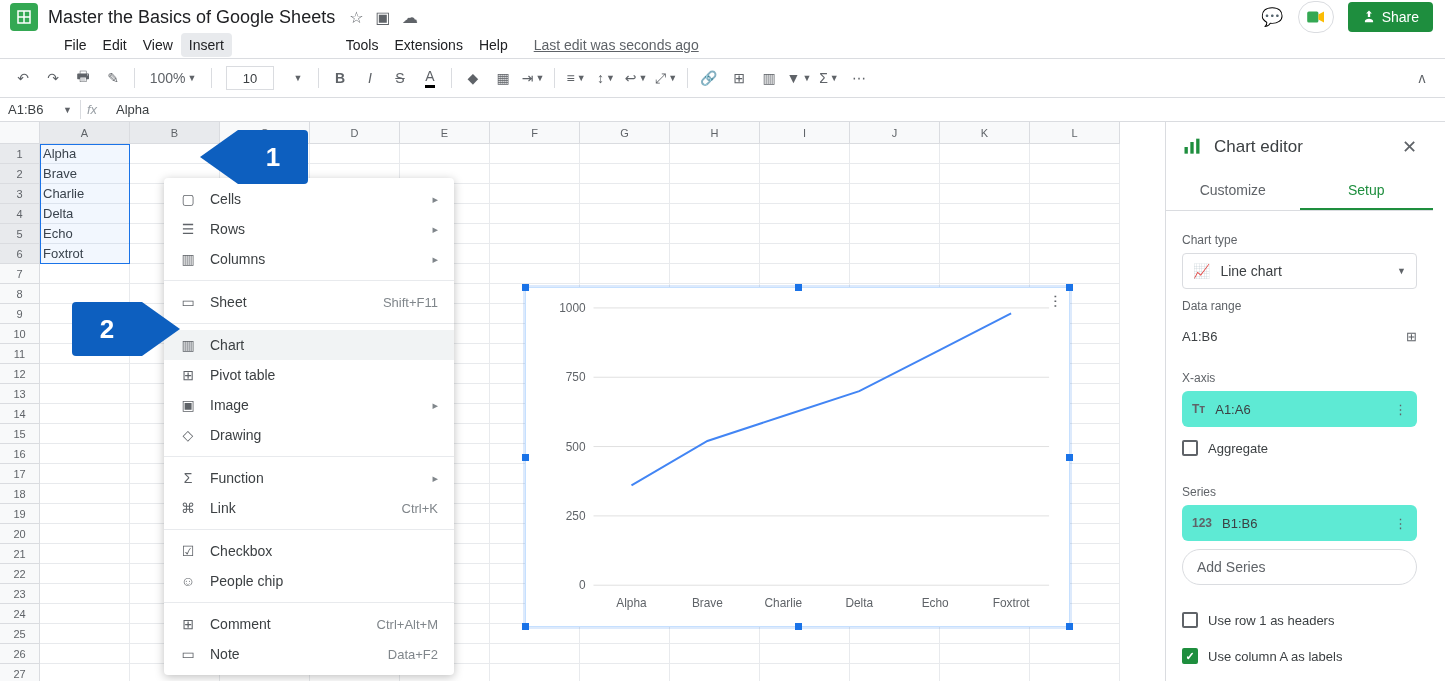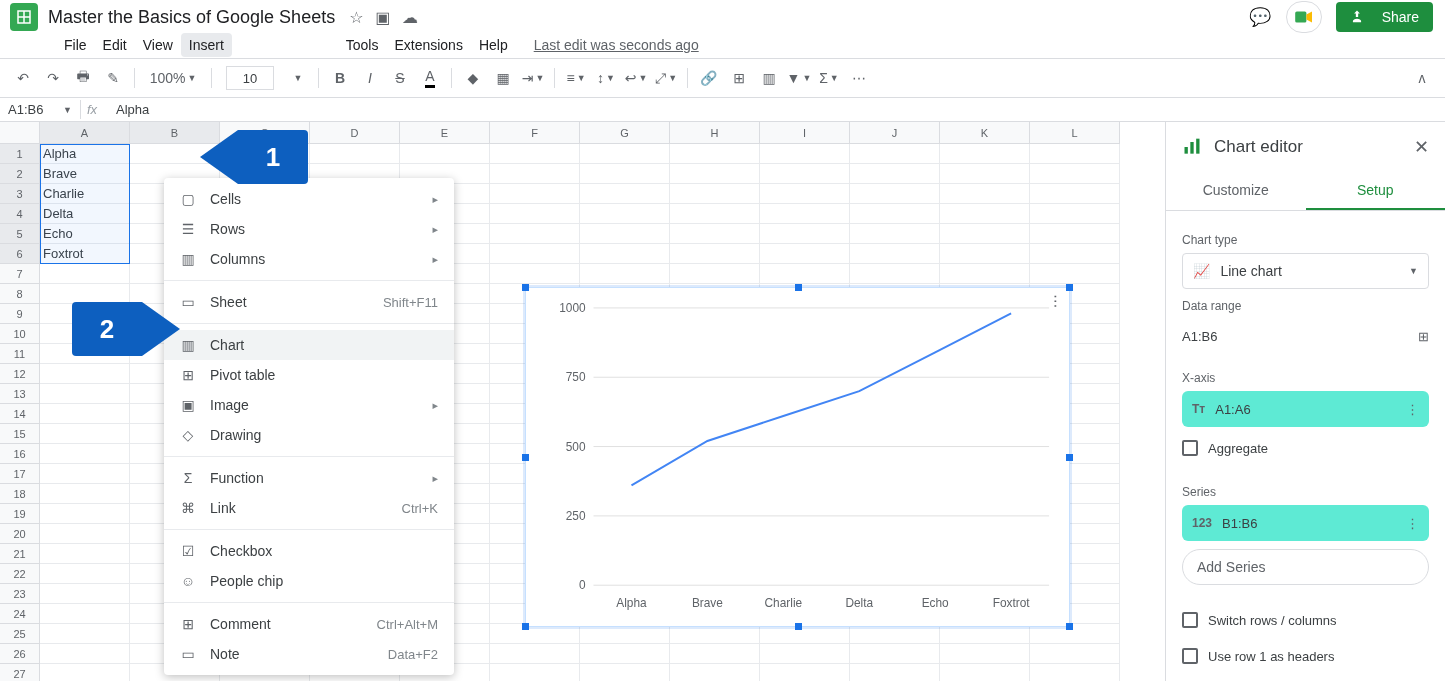--- a/index.html
+++ b/index.html
@@ -4,21 +4,21 @@
 <style>
   * { box-sizing: border-box; margin: 0; padding: 0; }
   body { font-family: Arial, 'Helvetica Neue', sans-serif; font-size: 13px; color: #3c4043; overflow: hidden; width: 1445px; height: 681px; background: #fff; }
   
   
   .titlebar { display: flex; align-items: center; height: 30px; padding: 4px 12px 0 10px; }
   .doc-icon { width: 28px; height: 28px; background: #34a853; border-radius: 4px; display:flex; align-items:center; justify-content:center; margin-right: 10px; color:#fff; }
   .doc-title { font-size: 18px; color: #202124; margin-right: 10px; }
   .title-icons span { margin: 0 4px; color:#5f6368; font-size:16px; }
   .title-right { margin-left: auto; display: flex; align-items: center; gap: 14px; }
-  .share-btn { background: #1e8e3e; color: #fff; border-radius: 4px; padding: 7px 14px; font-size: 14px; font-weight: 500; display:flex; align-items:center; gap:18px; }
+  .share-btn { background: #1e8e3e; color: #fff; border-radius: 4px; padding: 7px 14px; font-size: 14px; font-weight: 500; display:flex; align-items:center; gap:6px; }
   .meet-btn { width:36px; height:32px; border:1px solid #dadce0; border-radius:18px; display:flex; align-items:center; justify-content:center; }
   .comment-icn { color:#5f6368; font-size:18px;}
   
   
   .menubar { display: flex; align-items: center; padding: 4px 0 2px 56px; height: 28px; }
   .menubar .mi { padding: 4px 8px; font-size: 14px; color:#202124; border-radius:4px; cursor:pointer; }
   .menubar .mi.active { background:#e8eaed; }
   .last-edit { color:#5f6368; text-decoration: underline; margin-left: 18px; font-size:14px; }
   
   
@@ -69,21 +69,21 @@
   .callout1 .callout-body { border-radius: 0 4px 4px 0;}
   .callout2 { left:72px; top:180px; }
   
   
   .chart-box { position:absolute; left:525px; top:165px; width:545px; height:340px; background:#fff; border:1px solid #c6e0ff; box-shadow:0 0 0 2px rgba(26,115,232,0.15);}
   .chart-handle { position:absolute; width:7px; height:7px; background:#1a73e8; }
   .chart-menu { position:absolute; right:6px; top:6px; color:#5f6368; letter-spacing:1.5px; font-size:14px; transform:rotate(90deg);}
   .chart-inner { position:absolute; left:18px; top:10px; right:10px; bottom:10px; }
   
   
-  .panel { width:280px; border-left:1px solid #dadce0; background:#fff; padding:0 0 10px 0; overflow:auto;}
+  .panel { width:280px; border-left:1px solid #dadce0; background:#fff; padding:0 12px 10px 0; overflow:auto;}
   .panel-head { display:flex; align-items:center; padding:14px 16px; }
   .panel-head .ic { color:#1e8e3e; margin-right:12px; }
   .panel-title { font-size:17px; color:#3c4043; font-weight:400;}
   .panel-close { margin-left:auto; color:#5f6368; font-size:18px; cursor:pointer;}
   .tabs { display:flex; border-bottom:1px solid #dadce0; }
   .tab { flex:1; text-align:center; padding:10px 0; font-size:14px; color:#5f6368; cursor:pointer;}
   .tab.active { color:#1e8e3e; border-bottom:2px solid #1e8e3e; font-weight:500;}
   .panel-body { padding:12px 16px; }
   .field-label { font-size:12px; color:#5f6368; margin:10px 0 6px; }
   .select-box { border:1px solid #dadce0; border-radius:4px; height:36px; display:flex; align-items:center; padding:0 10px; font-size:14px; color:#3c4043; justify-content:space-between;}
@@ -792,24 +792,20 @@
             <span class="ic">123</span>
             <span>B1:B6</span>
           </span>
         <span class="more">⋮</span>
       </div>
       <div class="add-series">Add Series</div>
 
       <div style="height:14px"></div>
       <div class="chk-row">
           <div class="chk"></div>
-          <span>Switch rows / columns</span>
-        </div>
-      <div class="chk-row">
-          <div class="chk"></div>
           <span>Use row 1 as headers</span>
         </div>
       <div class="chk-row">
           <div class="chk checked">✓</div>
           <span>Use column A as labels</span>
         </div>
     </div>
   </div>
 </div>
 

